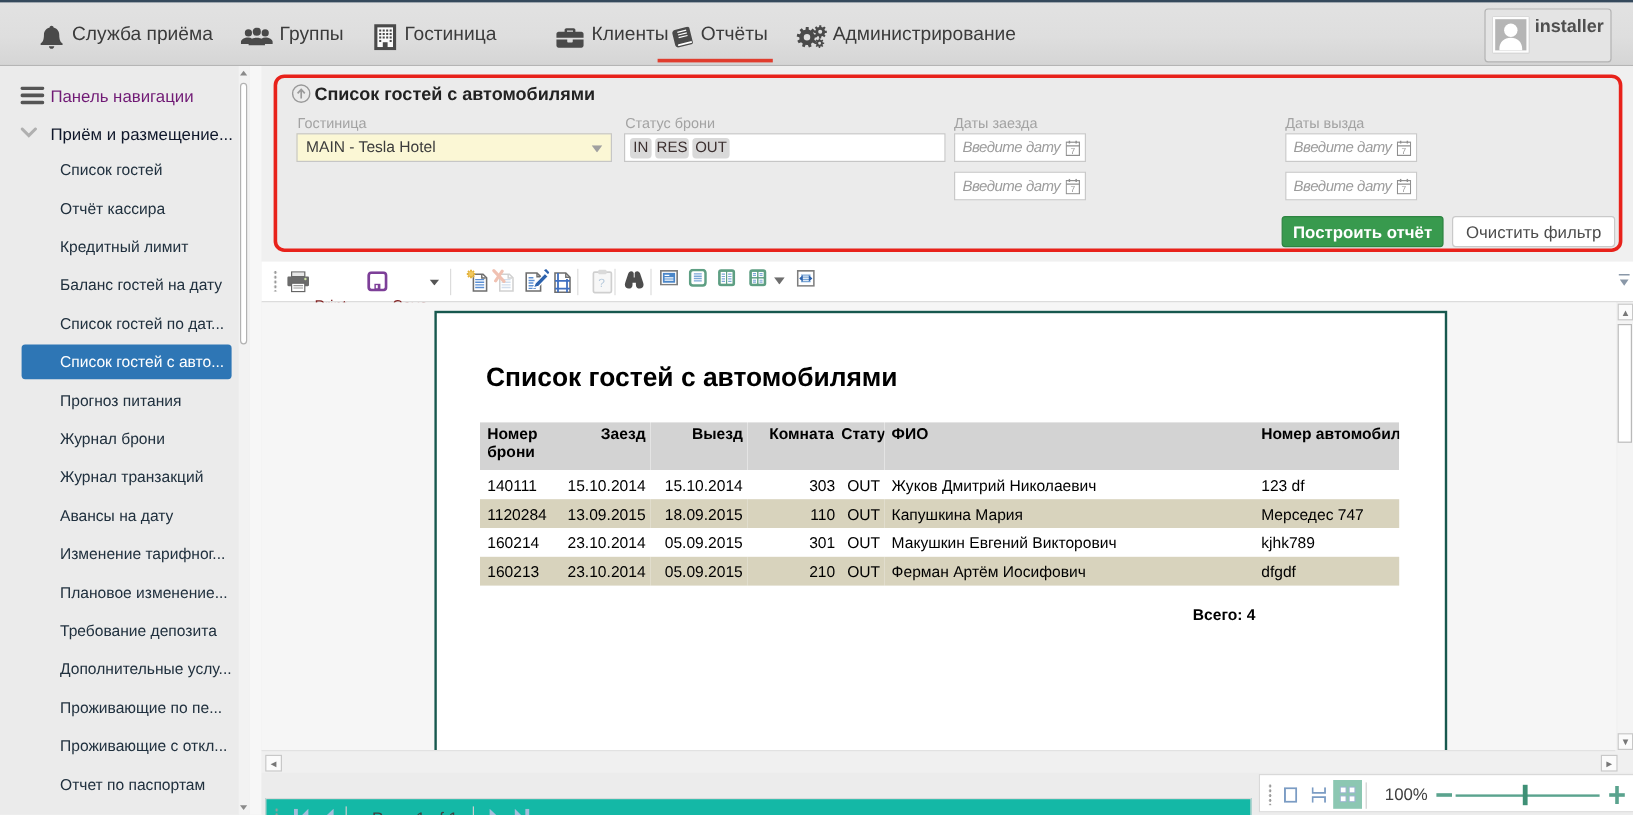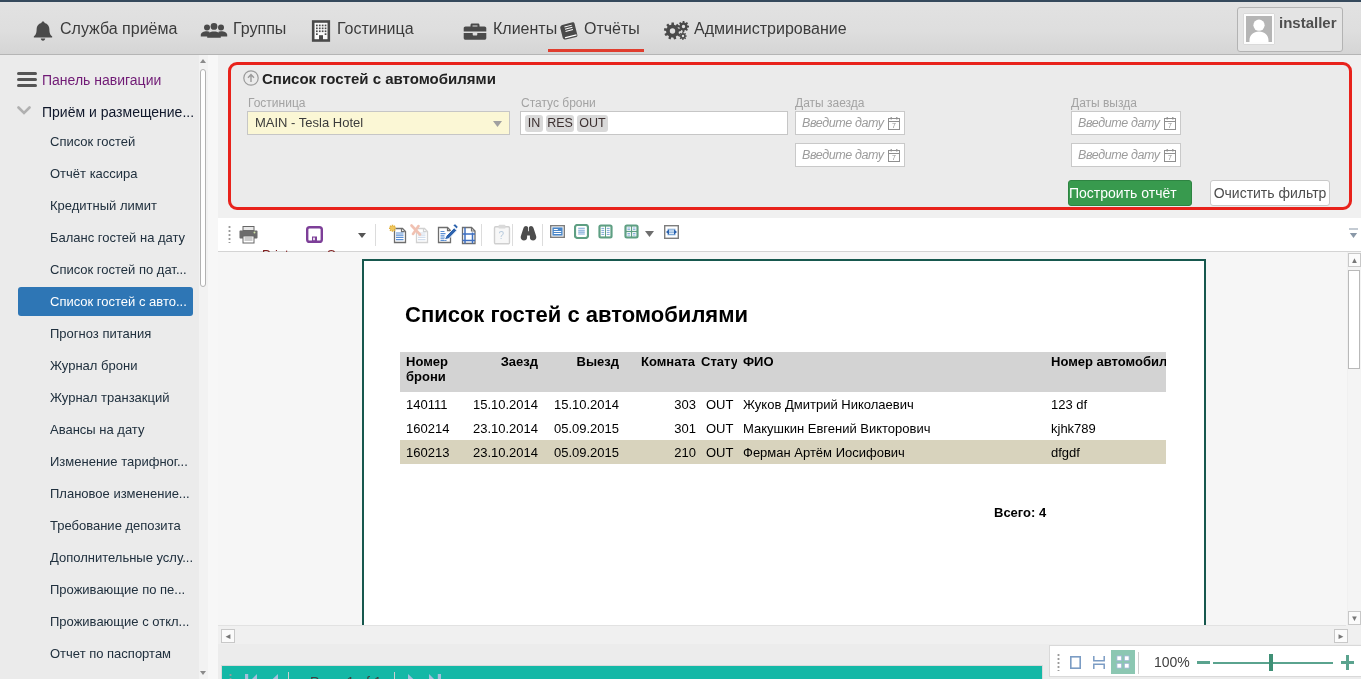--- a/index.html
+++ b/index.html
@@ -31,23 +31,23 @@
 #sb-right { position:absolute; left:208px; top:0px; width:10px; height:624px; background:#f7f7f7; }
 
 
 #fpanel { left:228px; top:62px; width:1124px; height:148px; background:#ebebeb; border:3px solid #e8221b; border-radius:9px; }
 .flabel { position:absolute; top:31px; font-size:12px; color:#a3a3a3; }
 .finput { position:absolute; top:46px; height:24px; background:#fff; border:1px solid #c6c6c6; font-size:13px; color:#444; }
 #fselect { left:16px; width:263px; background:#fbf7d5; line-height:22px; padding-left:7px; color:#3c3c3c; }
 #fstatus { left:289px; width:268px; }
 .chip { position:absolute; top:3px; height:17px; background:#d9d9d9; border-radius:3px; font-size:12.5px; color:#3c3030; line-height:17px; text-align:center; }
 .dinput { position:absolute; width:110px; height:24px; background:#fff; border:1px solid #c9c9c9; font-size:12.5px; font-style:italic; color:#9c9c9c; line-height:22px; padding-left:6px; letter-spacing:-0.4px; }
-#btn-build { position:absolute; left:837px; top:115px; width:124px; height:26px; background:#389a4e; border:1px solid #2e8442;
-  border-radius:3px; color:#fff; font-size:14px; line-height:24px; }
-#btn-clear { position:absolute; left:979px; top:115px; width:120px; height:26px; background:#fff; border:1px solid #c9c9c9;
+#btn-build { position:absolute; left:837px; top:115px; width:135px; height:26px; background:#389a4e; border:1px solid #2e8442;
+  border-radius:3px; color:#fff; font-size:14px; text-align:center; line-height:24px;font-weight:bold; }
+#btn-clear { position:absolute; left:979px; top:115px; width:136px; height:26px; background:#fff; border:1px solid #c9c9c9;
   border-radius:3px; color:#4c4c4c; font-size:14px; text-align:center; line-height:24px; }
 #ftitle { position:absolute; left:31px; top:5px; font-size:15px; font-weight:bold; color:#222; }
 
 
 #toolbar { left:218px; top:218px; width:1143px; height:34px; background:#fff; border-bottom:1px solid #d4d4d4; }
 .tsep { position:absolute; top:6px; width:1px; height:22px; background:#dcdcdc; }
 .tbtxt { position:absolute; top:9px; font-size:13px; color:#7f1d1d;margin-top:20px; }
 
 
 #viewer { left:218px; top:252px; width:1129px; height:373px; background:#f6f6f6; overflow:hidden; }
@@ -373,20 +373,29 @@
         </tr>
         <tr>
               <td>140111</td>
               <td class="r">15.10.2014</td>
               <td class="r">15.10.2014</td>
               <td class="r">303</td>
               <td>OUT</td>
               <td>Жуков Дмитрий Николаевич</td>
               <td>123 df</td>
             </tr>
+        <tr class="beige">
+              <td>1120284</td>
+              <td class="r">13.09.2015</td>
+              <td class="r">18.09.2015</td>
+              <td class="r">110</td>
+              <td>OUT</td>
+              <td>Капушкина Мария</td>
+              <td>Мерседес 747</td>
+            </tr>
         <tr>
               <td>160214</td>
               <td class="r">23.10.2014</td>
               <td class="r">05.09.2015</td>
               <td class="r">301</td>
               <td>OUT</td>
               <td>Макушкин Евгений Викторович</td>
               <td>kjhk789</td>
             </tr>
         <tr class="beige">

